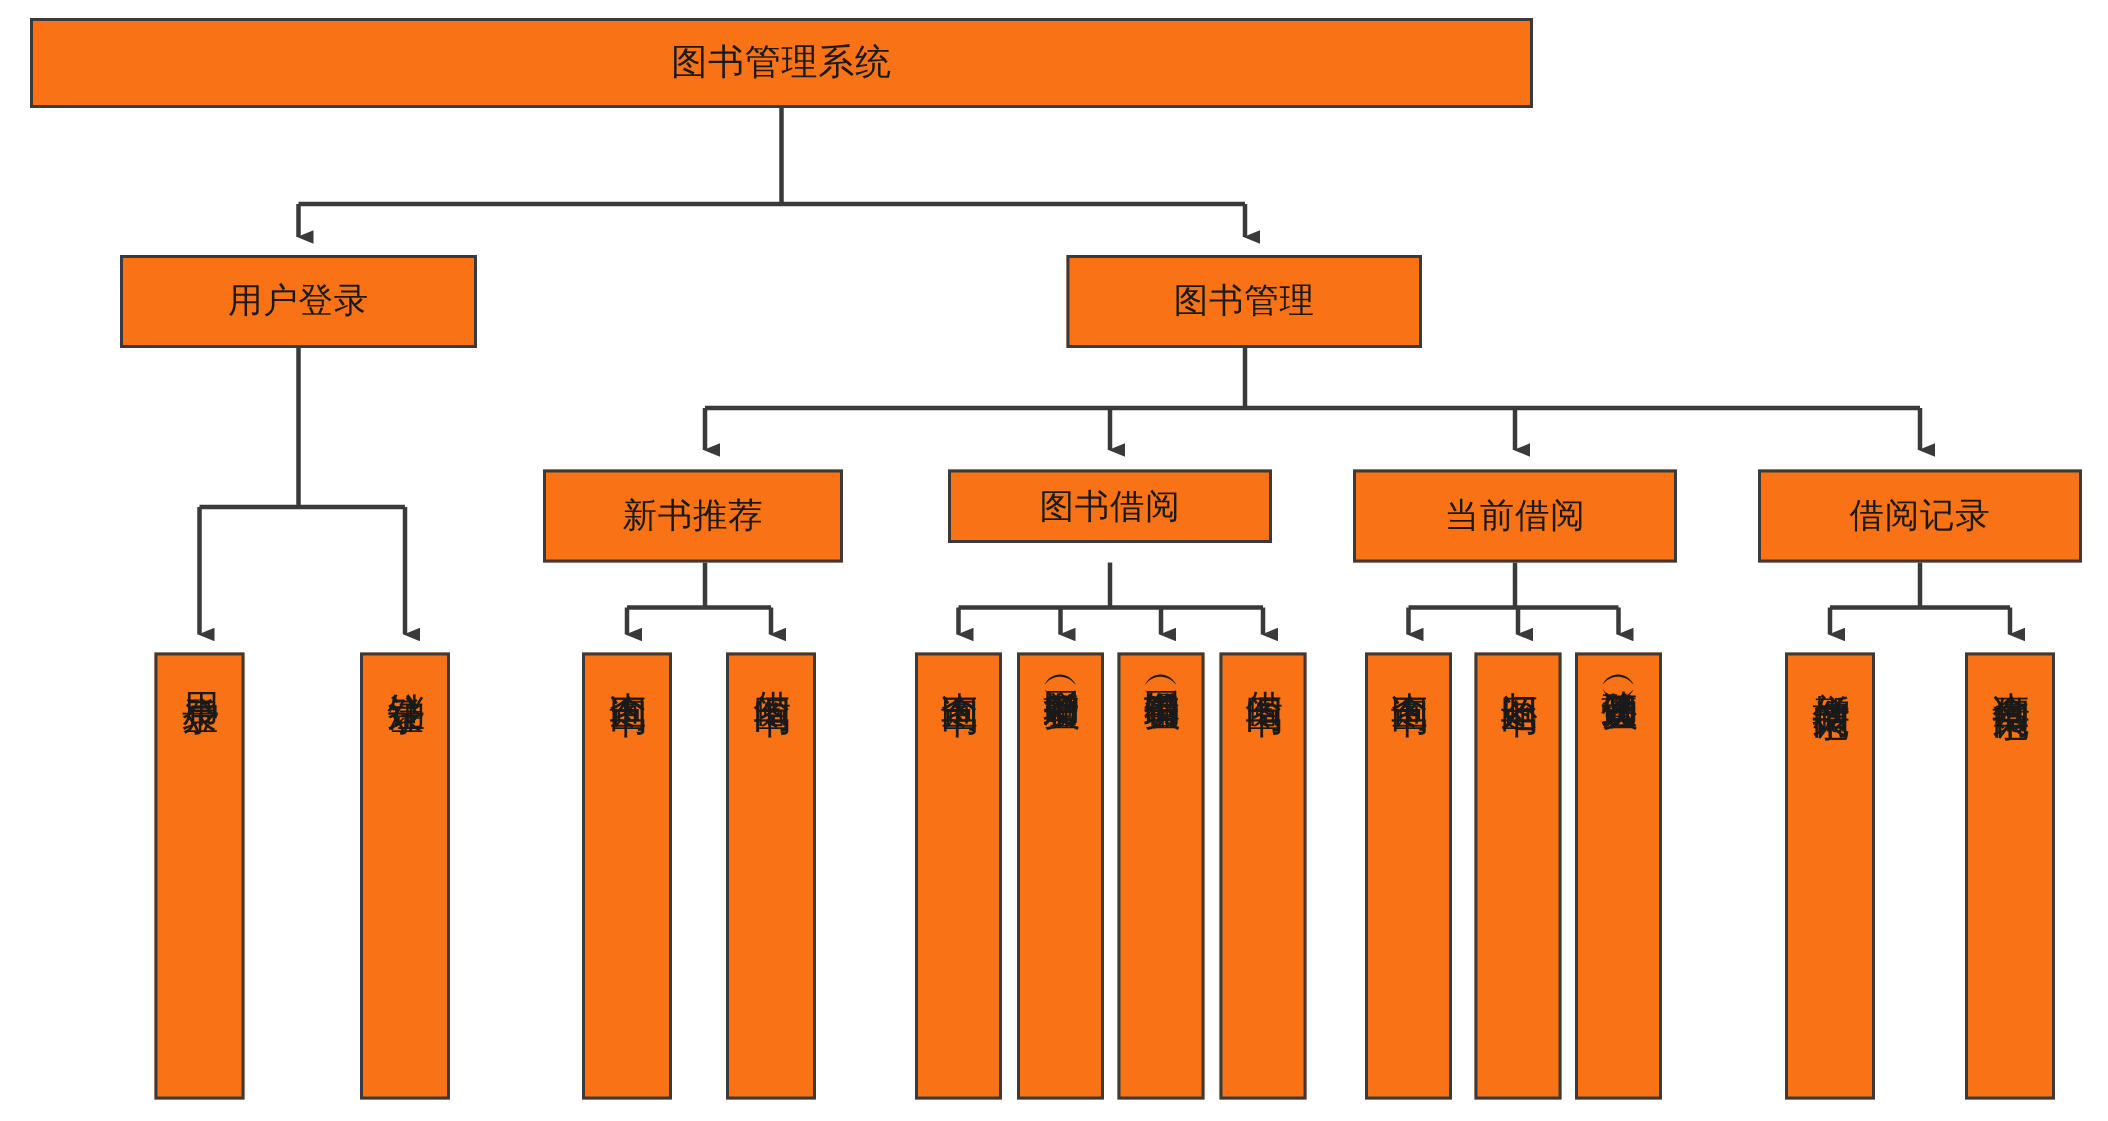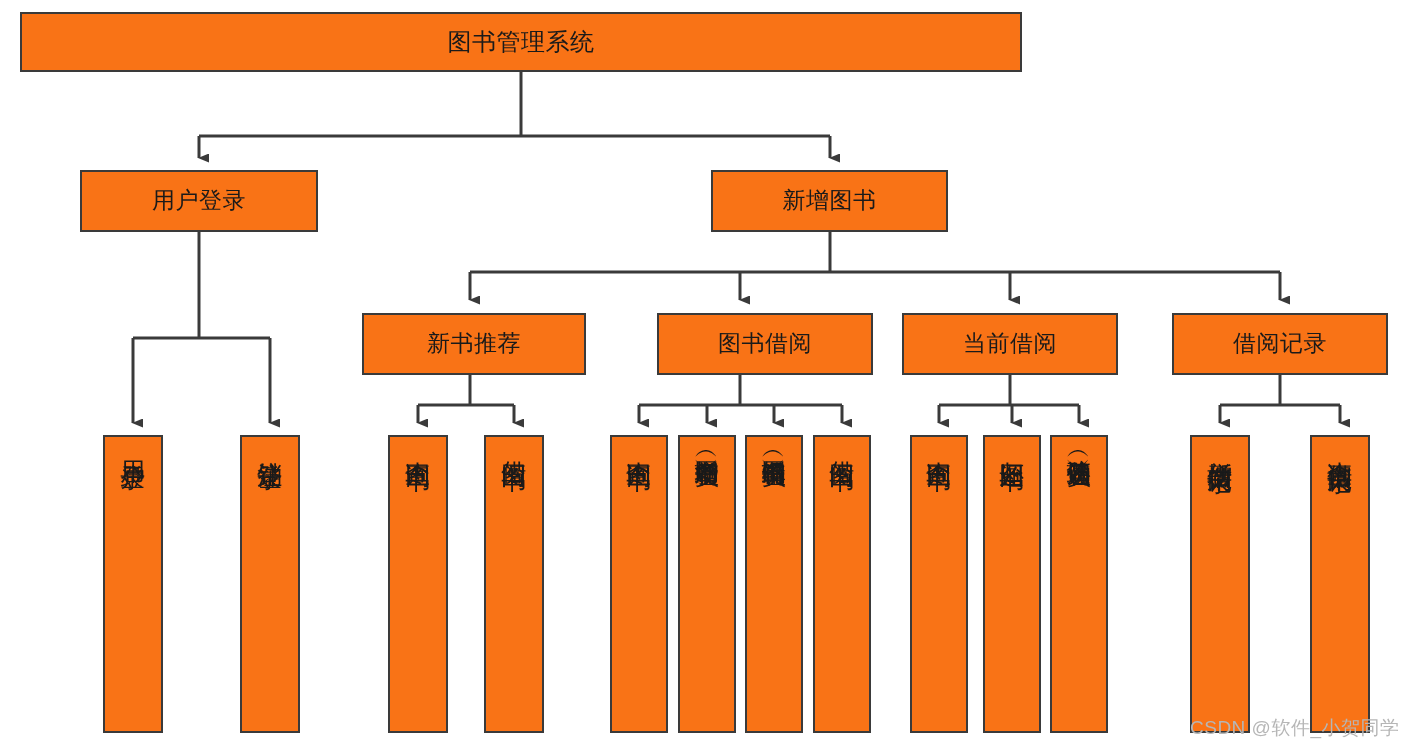--- a/index.html
+++ b/index.html
@@ -150,27 +150,27 @@
   </svg>
 
   <div class="node horiz root" id="node-root" style="left: 20px; top: 12px; width: 1002px; height: 60px;">
     <span class="node-label">图书管理系统</span>
   </div>
 
   <div class="node horiz" id="node-l1-0" style="left: 80px; top: 170px; width: 238px; height: 62px;">
     <span class="node-label">用户登录</span>
   </div>
   <div class="node horiz" id="node-l1-1" style="left: 711px; top: 170px; width: 237px; height: 62px;">
-    <span class="node-label">新增图书</span>
-  </div>
-
-  <div class="node horiz" id="node-l2-0" style="left: 362px; top: 313px; width: 224px; height: 62px;">
+    <span class="node-label">图书管理</span>
+  </div>
+
+  <div class="node horiz" id="node-l2-0" style="left: 362px; top: 313px; width: 200px; height: 62px;">
     <span class="node-label">新书推荐</span>
   </div>
-  <div class="node horiz" id="node-l2-1" style="left: 657px; top: 313px; width: 216px; height: 62px; font-family: Liberation Serif, serif;">
+  <div class="node horiz" id="node-l2-1" style="left: 632px; top: 313px; width: 216px; height: 49px; font-family: Liberation Serif, serif;">
     <span class="node-label">图书借阅</span>
   </div>
   <div class="node horiz" id="node-l2-2" style="left: 902px; top: 313px; width: 216px; height: 62px;">
     <span class="node-label">当前借阅</span>
   </div>
   <div class="node horiz" id="node-l2-3" style="left: 1172px; top: 313px; width: 216px; height: 62px; justify-content: center;">
     <span class="node-label">借阅记录</span>
   </div>
 
   <div class="node vert" id="node-leaf-0" style="left: 103px; top: 435px; width: 60px; height: 298px;">
@@ -206,15 +206,14 @@
   <div class="node vert tall-text" id="node-leaf-10" style="left: 1050px; top: 435px; width: 58px; height: 298px;">
     <span class="node-label">确认归还（管理员）</span>
   </div>
   <div class="node vert" id="node-leaf-11" style="left: 1190px; top: 435px; width: 60px; height: 298px;">
     <span class="node-label">新增借阅记录</span>
   </div>
   <div class="node vert" id="node-leaf-12" style="left: 1310px; top: 435px; width: 60px; height: 298px;">
     <span class="node-label">查询借阅记录</span>
   </div>
 
-  <div class="watermark" id="watermark" style="left: 1190px; top: 715px;">CSDN @软件_小贺同学</div>
 
 </div>
 
 </body></html>

